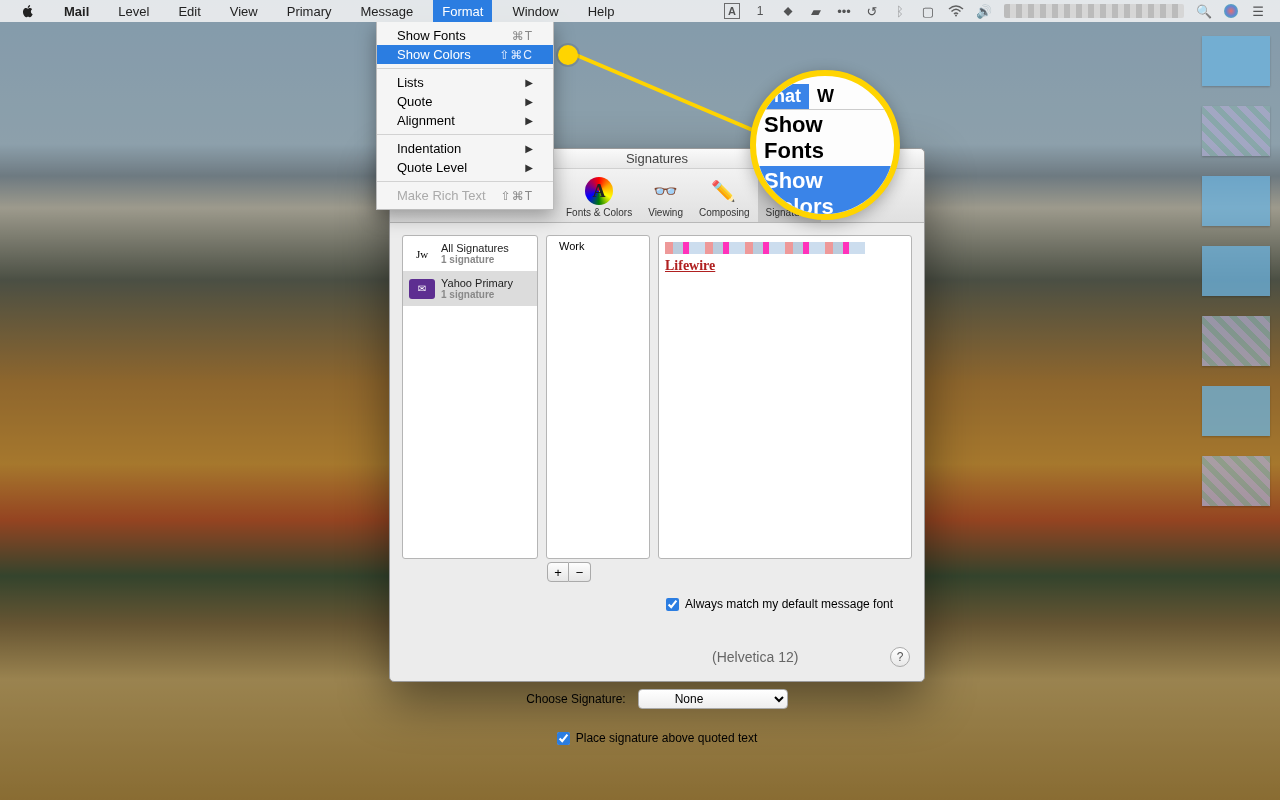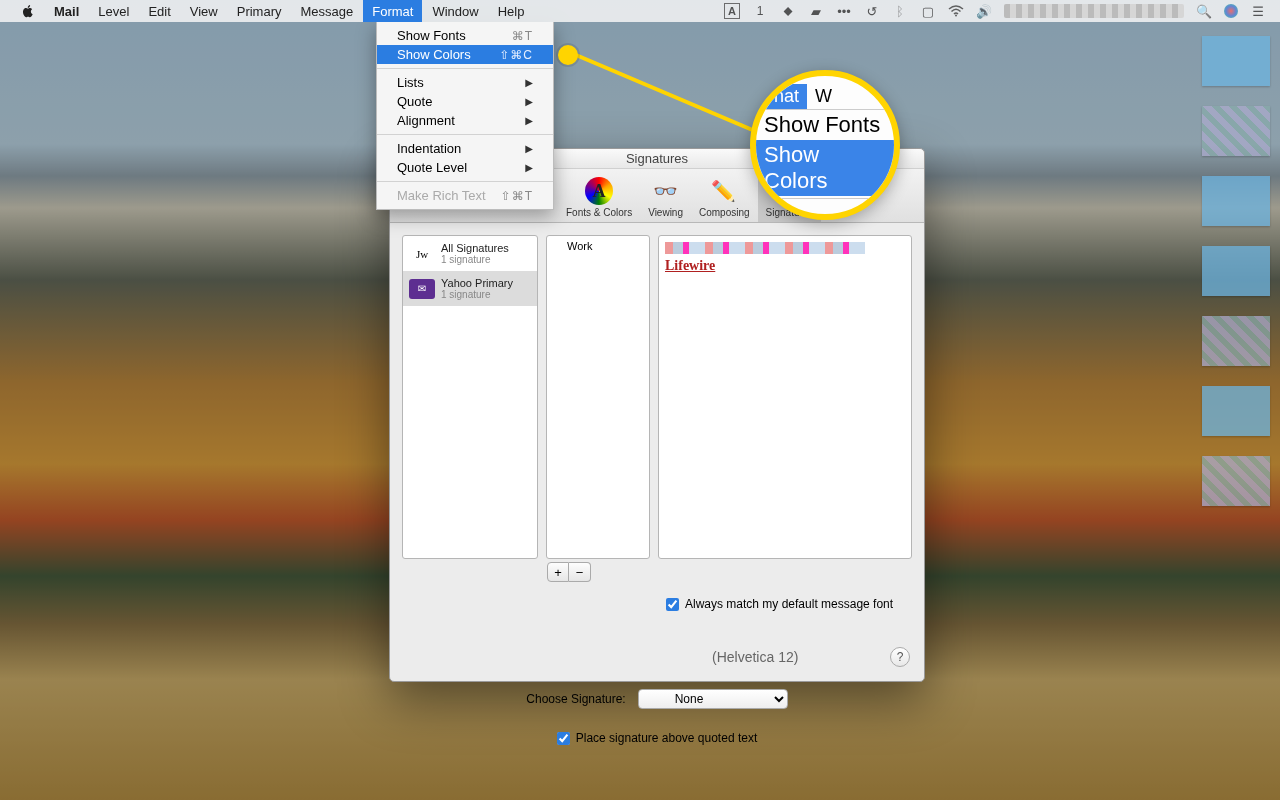--- a/index.html
+++ b/index.html
@@ -10,21 +10,21 @@
   linear-gradient(to bottom,
     #a8c8e0 0%, #b5d0e0 18%, #8a9ba5 22%, #ccc8b5 26%,
     #5a6050 35%, #b88030 48%, #d89830 58%, #c05020 65%,
     #3a5030 72%, #806838 78%, #c8a860 85%, #b08838 100%);
   filter:contrast(0.9) brightness(0.8);
 }
 
 
 .menubar { position:absolute; top:0; left:0; right:0; height:22px; background:rgba(245,245,245,0.85);
   display:flex; align-items:center; font-size:13px; color:#222; z-index:10; }
-.menubar .left { display:flex; align-items:center; padding-left:12px; gap:1px; }
+.menubar .left { display:flex; align-items:center; padding-left:12px; gap:11px; }
 .menubar .left .mi { padding:0 9px; height:22px; display:flex; align-items:center; cursor:default; }
 .menubar .left .mi.active { background:#2b7de1; color:#fff; }
 .menubar .left .mi.app { font-weight:600; }
 .menubar .right { margin-left:auto; display:flex; align-items:center; gap:12px; padding-right:14px; }
 .menubar .right .sicon { width:16px; height:16px; display:flex; align-items:center; justify-content:center; opacity:0.75; }
 .apple-logo svg { width:14px; height:14px; }
 .blur-strip { background:repeating-linear-gradient(90deg,#bbb,#bbb 6px,#d6d6d6 6px,#d6d6d6 12px); height:14px; border-radius:2px; }
 
 
 .dropdown { position:absolute; top:22px; left:376px; width:178px; background:#f5f5f5;
@@ -36,21 +36,21 @@
 .dropdown .row.sel .sc { color:#e8f0ff; }
 .dropdown .row .arrow { margin-left:auto; font-size:10px; color:#333; }
 .dropdown hr { border:none; border-top:1px solid #d2d2d2; margin:4px 0; }
 
 
 .annot-dot { position:absolute; width:20px; height:20px; border-radius:50%;
   background:#ffd400; border:3px solid #ffd400; box-shadow:0 0 0 2px rgba(0,0,0,0.1); z-index:40; }
 .annot-line { position:absolute; height:4px; background:#ffd400; transform-origin:left center; z-index:39; }
 .magnifier { position:absolute; width:150px; height:150px; border-radius:50%; border:6px solid #ffd400;
   background:#fdfdfd; overflow:hidden; z-index:41; box-shadow:0 4px 16px rgba(0,0,0,0.3); }
-.magnifier .inner { position:absolute; top:8px; left:0; right:0; font-size:22px; }
+.magnifier .inner { position:absolute; top:8px; left:0; right:0; font-size:22px;font-weight:bold; }
 .magnifier .mtab { display:flex; font-size:18px; border-bottom:1px solid #ccc; }
 .magnifier .mtab span:first-child { background:#3a84e8;color:#fff;padding:2px 8px 2px 18px; }
 .magnifier .mtab span:last-child { padding:2px 8px; }
 .magnifier .mrow { padding:2px 10px 2px 8px; }
 .magnifier .mrow.sel { background:#3a84e8; color:#fff; }
 .magnifier .mlists { padding:6px 10px 2px 8px; border-top:1px solid #ccc; margin-top:2px;}
 
 
 .prefs { position:absolute; top:148px; left:389px; width:536px; height:534px;
   background:#ececec; border:1px solid #9a9a9a; border-radius:5px; box-shadow:0 18px 50px rgba(0,0,0,0.45); z-index:5; }
@@ -68,23 +68,23 @@
 .panes { display:flex; gap:8px; height:324px; }
 .pane { background:#fff; border:1px solid #b5b5b5; border-radius:3px; }
 .pane.accounts { width:136px; overflow:hidden; }
 .pane.sigs { width:104px; position:relative; }
 .pane.preview { flex:1; padding:6px; font-size:12px; }
 
 .acct { display:flex; gap:6px; padding:6px 6px; border-bottom:0; align-items:center; font-size:11px; }
 .acct.sel { background:#dcdcdc; }
 .acct .aicon { width:26px; height:20px; display:flex;align-items:center;justify-content:center; }
 .acct .ainfo .aname { font-size:11px; color:#222; }
-.acct .ainfo .acount { font-size:10px; color:#888; }
-
-.sig-name { font-size:11px; padding:4px 20px; }
+.acct .ainfo .acount { font-size:10px; color:#888;font-weight:bold; }
+
+.sig-name { font-size:11px; padding:4px 12px; }
 .sig-add { position:absolute; bottom:-24px; left:0; display:flex; }
 .sig-add button { width:22px; height:20px; border:1px solid #aaa; background:linear-gradient(#fdfdfd,#e6e6e6);
   font-size:13px; line-height:1; }
 .sig-add button:first-child { border-radius:4px 0 0 4px; }
 .sig-add button:last-child { border-left:none; border-radius:0 4px 4px 0; }
 
 .preview .redact { height:12px; margin-bottom:4px; background:
   repeating-linear-gradient(90deg,#e99,#e99 8px,#bcd 8px,#bcd 18px,#f3b 18px,#f3b 24px,#cde 24px,#cde 40px);
   filter:blur(0.4px); }
 .preview .link { color:#b02020; font-weight:bold; text-decoration:underline; font-family:Georgia,serif; font-size:14px;}

